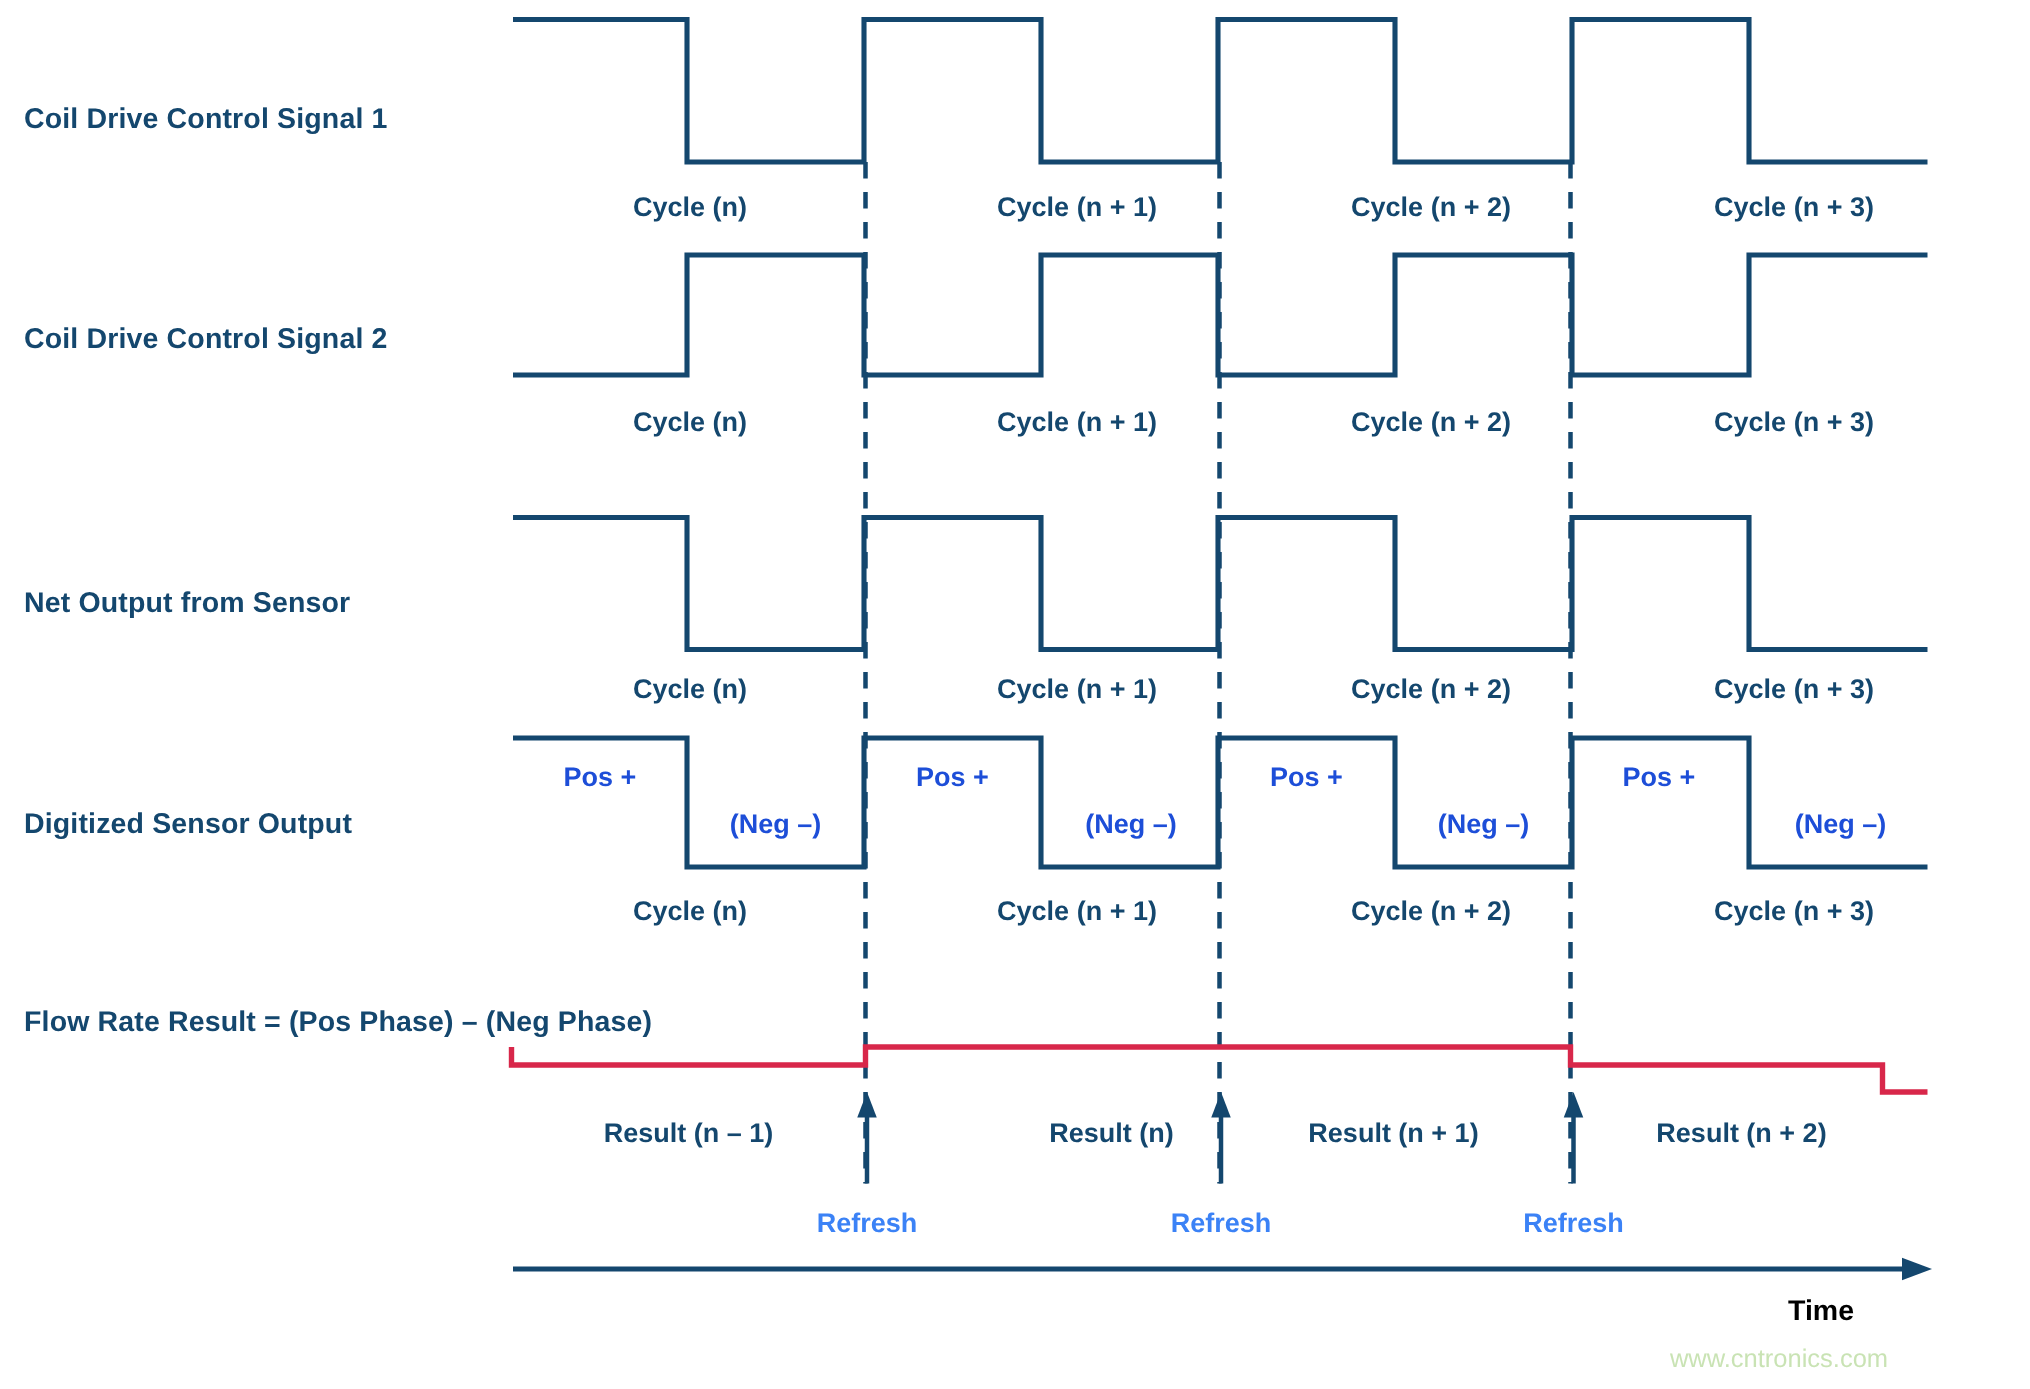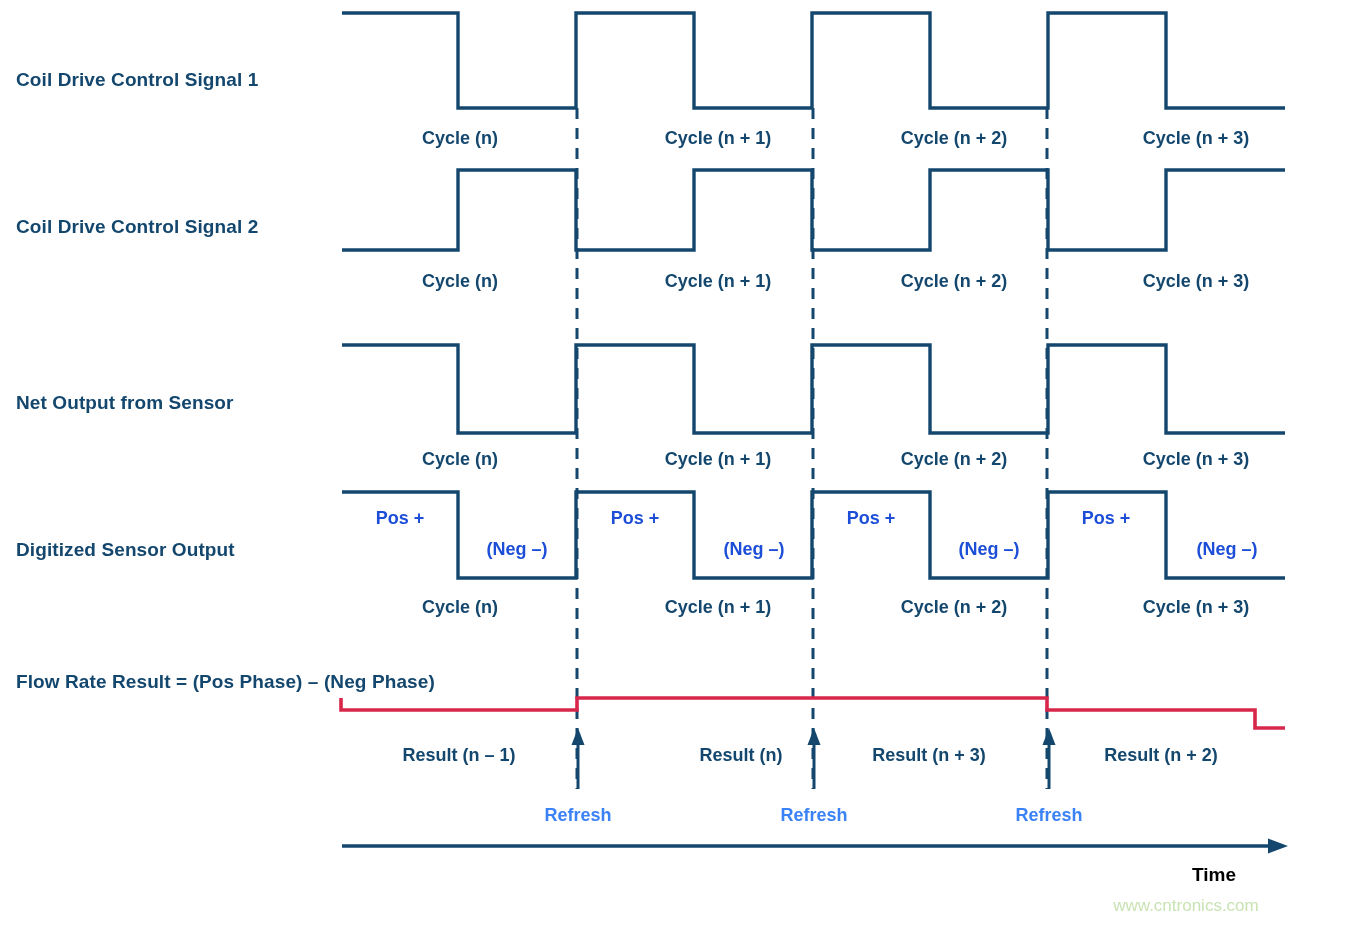--- a/index.html
+++ b/index.html
@@ -106,21 +106,21 @@
       <div class="inline-label" style="left: 517px; top: 539px;">(Neg –)</div>
       <div class="inline-label" style="left: 635px; top: 508px;">Pos +</div>
       <div class="inline-label" style="left: 754px; top: 539px;">(Neg –)</div>
       <div class="inline-label" style="left: 871px; top: 508px;">Pos +</div>
       <div class="inline-label" style="left: 989px; top: 539px;">(Neg –)</div>
       <div class="inline-label" style="left: 1106px; top: 508px;">Pos +</div>
       <div class="inline-label" style="left: 1227px; top: 539px;">(Neg –)</div>
       <div class="row-label" style="left: 16px; top: 671px;">Flow Rate Result = (Pos Phase) – (Neg Phase)</div>
       <div class="cyc-label" style="left: 459px; top: 745px;">Result (n – 1)</div>
       <div class="cyc-label" style="left: 697px; top: 745px; margin-left: 44px;">Result (n)</div>
-      <div class="cyc-label" style="left: 929px; top: 745px;">Result (n + 3)</div>
+      <div class="cyc-label" style="left: 929px; top: 745px;">Result (n + 1)</div>
       <div class="cyc-label" style="left: 1161px; top: 745px;">Result (n + 2)</div>
       <div class="refresh-label" style="left: 578px; top: 805px;">Refresh</div>
       <div class="refresh-label" style="left: 814px; top: 805px;">Refresh</div>
       <div class="refresh-label" style="left: 1049px; top: 805px;">Refresh</div>
       <div class="axis-label" style="left: 1214px; top: 864px;">Time</div>
       <div class="watermark" style="left: 1174px; top: 896px; margin-left: 12px;">www.cntronics.com</div>
     </div>
 </div>
 
 </body></html>

